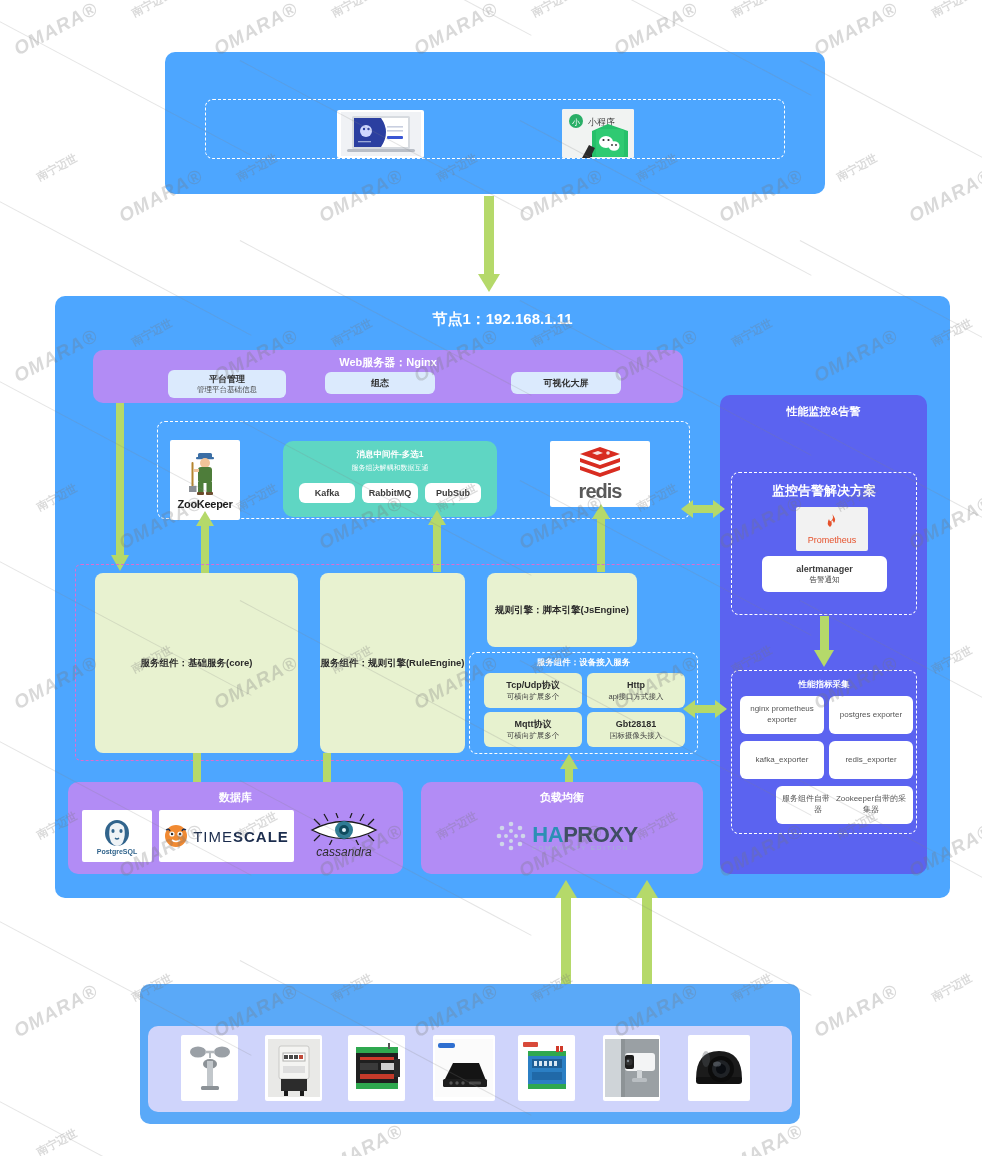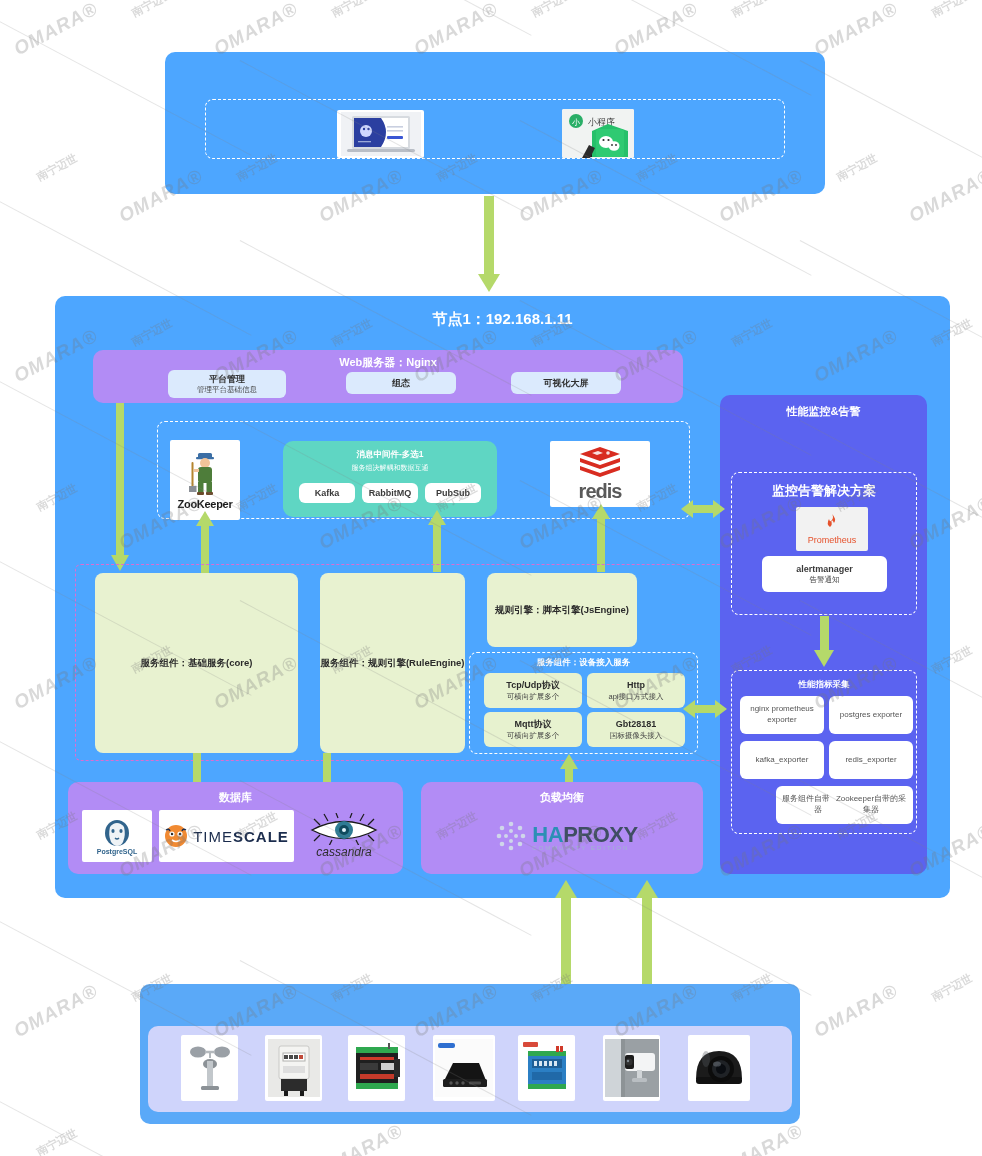--- a/index.html
+++ b/index.html
@@ -146,21 +146,21 @@
     <div class="title node-title" style="top:14px;">节点1：192.168.1.11</div>
 
     <div class="panel purple" style="left:38px; top:54px; width:590px; height:53px;">
       <div class="title sec-title" style="top:5px;">Web服务器：Nginx</div>
 
       <div class="chip chip-blue" style="left:75px; top:20px; width:118px; height:28px;">
         <span class="chip-t1">平台管理</span>
         <span class="chip-t2">管理平台基础信息</span>
       </div>
 
-      <div class="chip chip-blue" style="left:253px; top:22px; width:110px; height:22px;text-align:center;">
+      <div class="chip chip-blue" style="left:232px; top:22px; width:110px; height:22px;text-align:center;">
         <span class="chip-t1">组态</span>
       </div>
 
       <div class="chip chip-blue" style="left:418px; top:22px; width:110px; height:22px;">
         <span class="chip-t1">可视化大屏</span>
       </div>
     </div>
 
     <div class="dashed-w" style="left:102px; top:125px; width:533px; height:98px;"></div>
 

